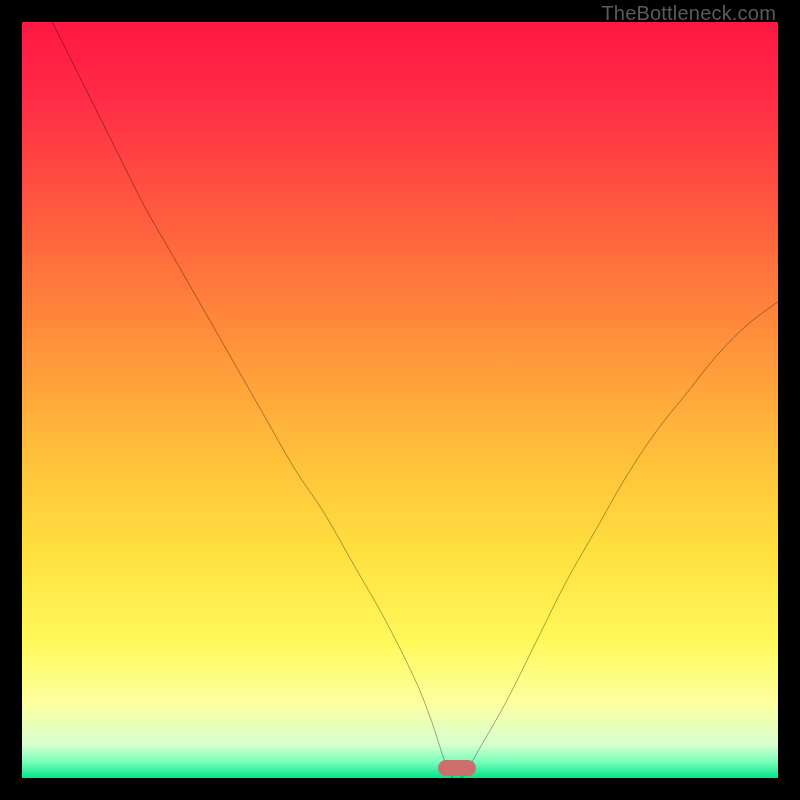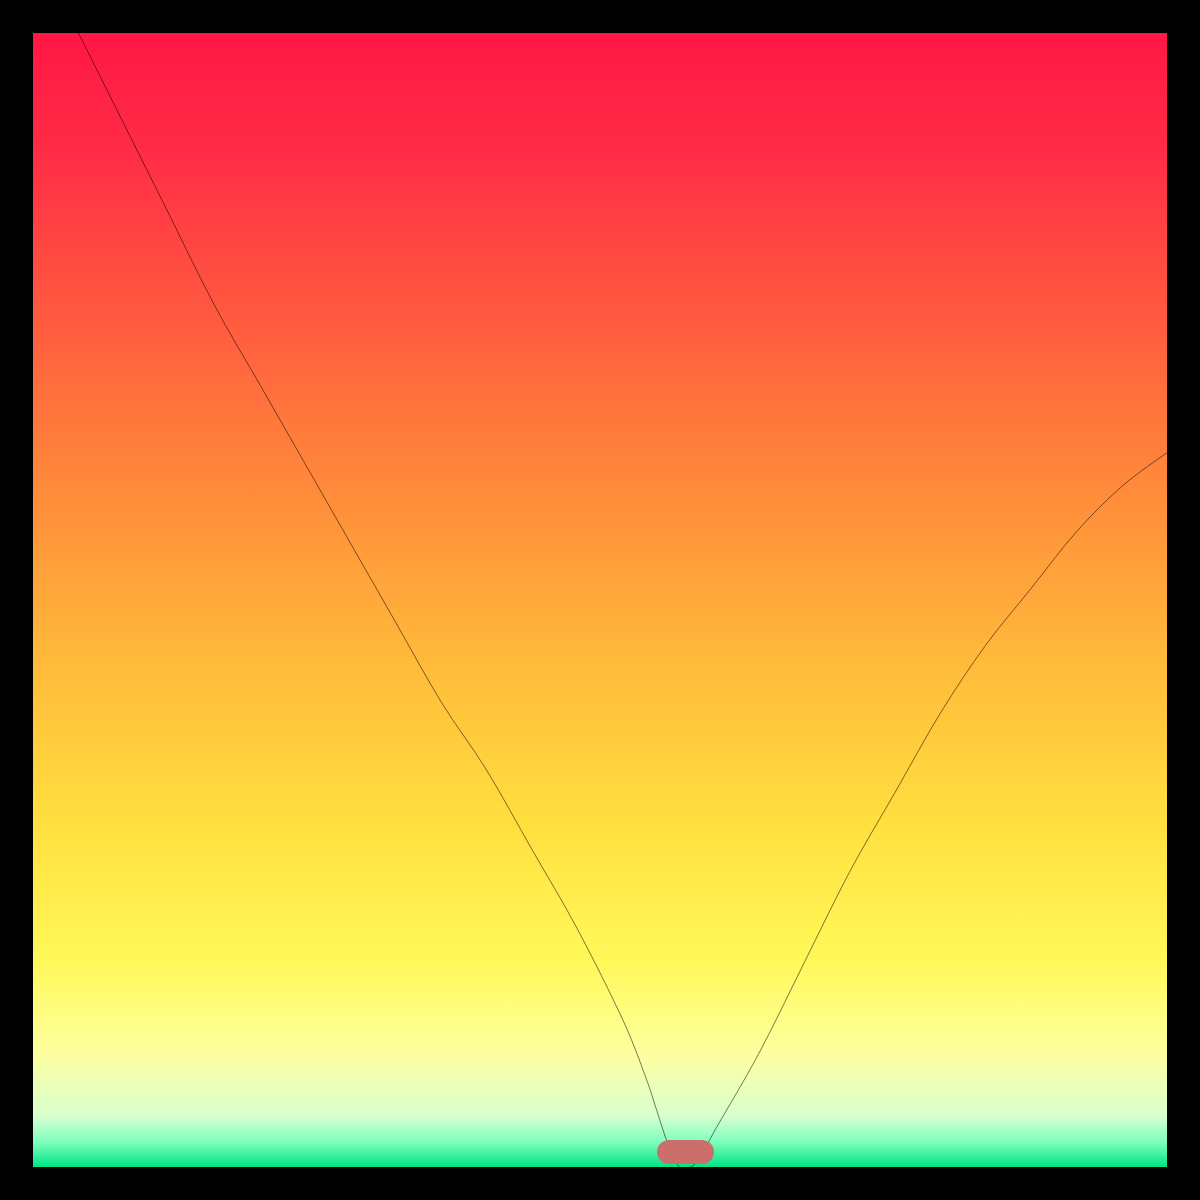--- a/index.html
+++ b/index.html
@@ -75,13 +75,14 @@
       <rect x="0" y="0" width="756" height="756" fill="url(#bg)"></rect>
     </svg>
 
     <svg class="curve" viewBox="0 0 100 100" preserveAspectRatio="none">
       <path id="curve-path" fill="none" stroke="#000" stroke-width="0.35" vector-effect="non-scaling-stroke" d="M 4.00 0.00 C 4.67 1.33 6.67 5.33 8.00 8.00 C 9.33 10.67 10.67 13.33 12.00 16.00 C 13.33 18.67 14.67 21.50 16.00 24.00 C 17.33 26.50 18.67 28.67 20.00 31.00 C 21.33 33.33 22.67 35.67 24.00 38.00 C 25.33 40.33 26.67 42.67 28.00 45.00 C 29.33 47.33 30.67 49.67 32.00 52.00 C 33.33 54.33 34.67 56.83 36.00 59.00 C 37.33 61.17 38.67 62.83 40.00 65.00 C 41.33 67.17 42.67 69.67 44.00 72.00 C 45.33 74.33 46.67 76.50 48.00 79.00 C 49.33 81.50 51.00 84.83 52.00 87.00 C 53.00 89.17 53.50 90.67 54.00 92.00 C 54.50 93.33 54.67 94.00 55.00 95.00 C 55.33 96.00 55.67 97.17 56.00 98.00 C 56.33 98.83 56.67 99.67 57.00 100.00 C 57.33 100.33 57.67 100.17 58.00 100.00 C 58.33 99.83 58.67 99.50 59.00 99.00 C 59.33 98.50 59.17 98.50 60.00 97.00 C 60.83 95.50 62.67 92.50 64.00 90.00 C 65.33 87.50 66.67 84.67 68.00 82.00 C 69.33 79.33 70.67 76.50 72.00 74.00 C 73.33 71.50 74.67 69.33 76.00 67.00 C 77.33 64.67 78.67 62.17 80.00 60.00 C 81.33 57.83 82.67 55.83 84.00 54.00 C 85.33 52.17 86.67 50.67 88.00 49.00 C 89.33 47.33 90.67 45.50 92.00 44.00 C 93.33 42.50 94.67 41.17 96.00 40.00 C 97.33 38.83 99.33 37.50 100.00 37.00"></path>
     </svg>
 
     <div class="marker" id="marker" style="width: 37.8px; left: 415.8px; top: 738px;"></div>
   </div>
 
+  <div class="watermark">TheBottleneck.com</div>
 </div>
 
 </body></html>

